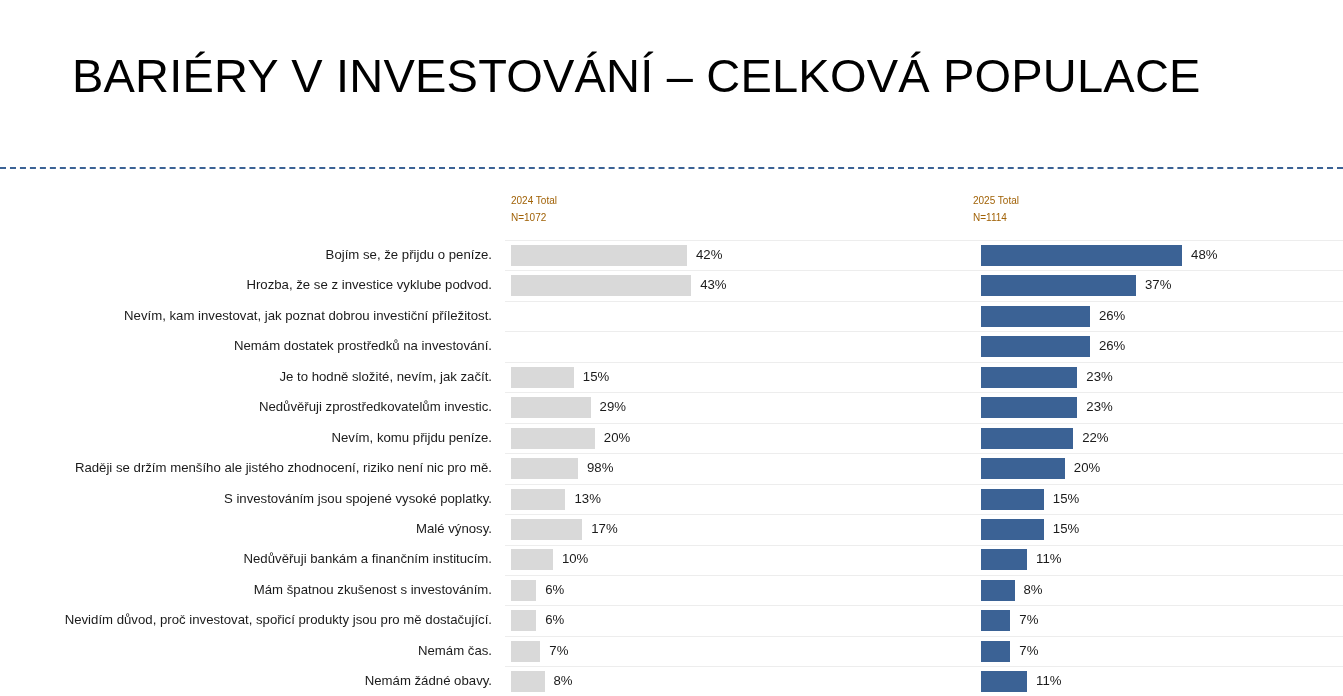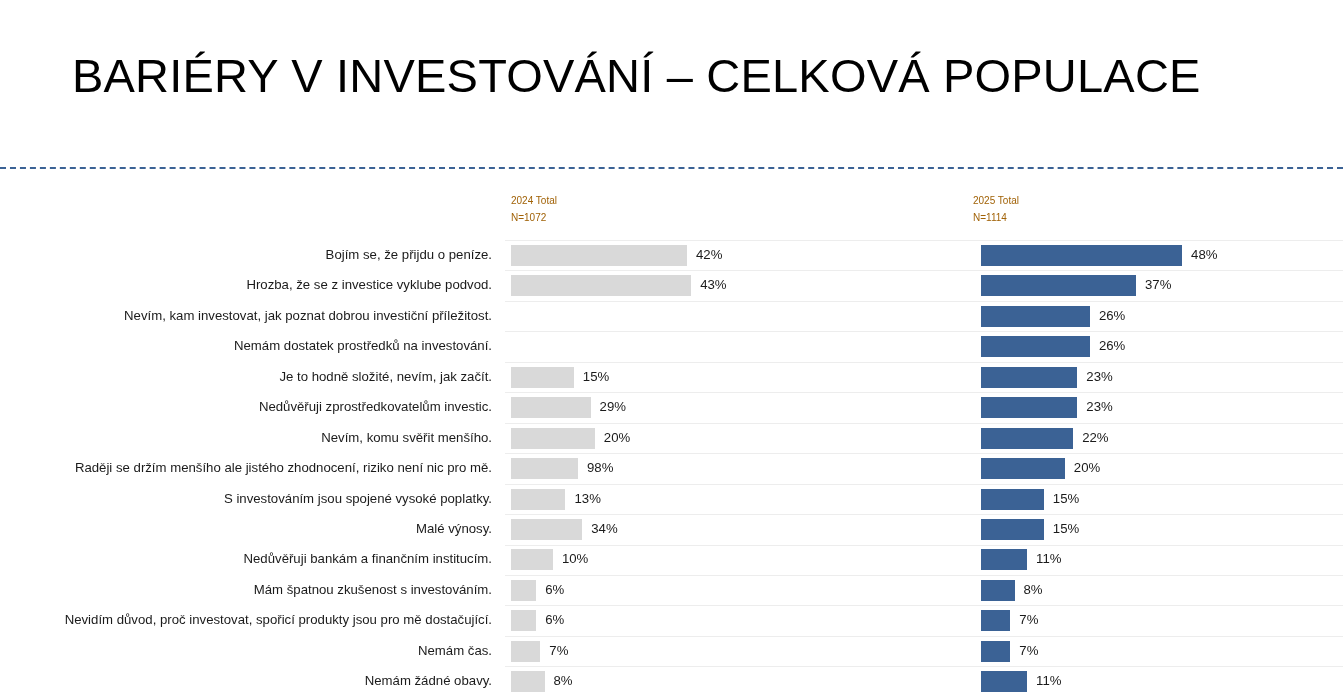--- a/index.html
+++ b/index.html
@@ -228,21 +228,21 @@
           <div class="bar-track track-2024">
             <div class="bar g" style="width: 79.61px;"></div>
             <div class="bar-value" style="left: 88.61px;">29%</div>
           </div>
           <div class="bar-track track-2025">
             <div class="bar b" style="width: 96.37px;"></div>
             <div class="bar-value" style="left: 105.37px;">23%</div>
           </div>
         </div>
         <div class="row">
-          <div class="row-label">Nevím, komu svěřit menšího.</div>
+          <div class="row-label">Nevím, komu přijdu peníze.</div>
           <div class="bar-track track-2024">
             <div class="bar g" style="width: 83.8px;"></div>
             <div class="bar-value" style="left: 92.8px;">20%</div>
           </div>
           <div class="bar-track track-2025">
             <div class="bar b" style="width: 92.18px;"></div>
             <div class="bar-value" style="left: 101.18px;">22%</div>
           </div>
         </div>
         <div class="row">
@@ -264,21 +264,21 @@
           </div>
           <div class="bar-track track-2025">
             <div class="bar b" style="width: 62.85px;"></div>
             <div class="bar-value" style="left: 71.85px;">15%</div>
           </div>
         </div>
         <div class="row">
           <div class="row-label">Malé výnosy.</div>
           <div class="bar-track track-2024">
             <div class="bar g" style="width: 71.23px;"></div>
-            <div class="bar-value" style="left: 80.23px;">34%</div>
+            <div class="bar-value" style="left: 80.23px;">17%</div>
           </div>
           <div class="bar-track track-2025">
             <div class="bar b" style="width: 62.85px;"></div>
             <div class="bar-value" style="left: 71.85px;">15%</div>
           </div>
         </div>
         <div class="row">
           <div class="row-label">Nedůvěřuji bankám a finančním institucím.</div>
           <div class="bar-track track-2024">
             <div class="bar g" style="width: 41.9px;"></div>

